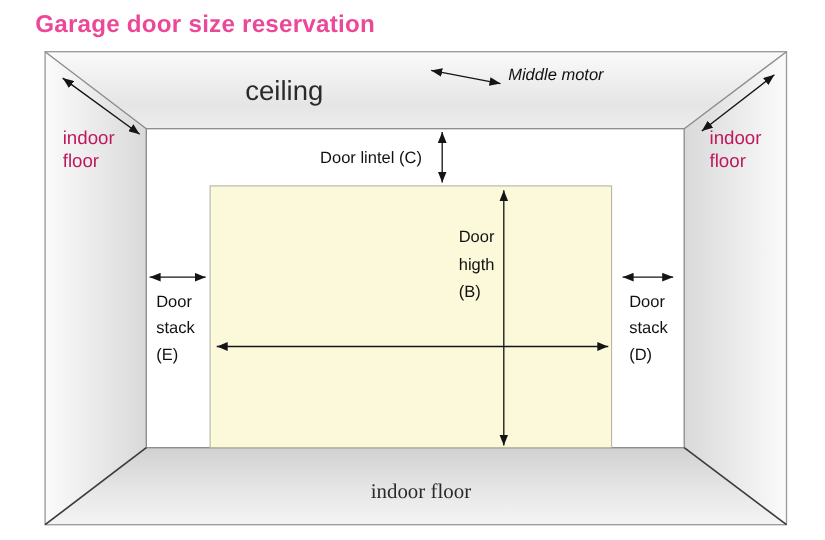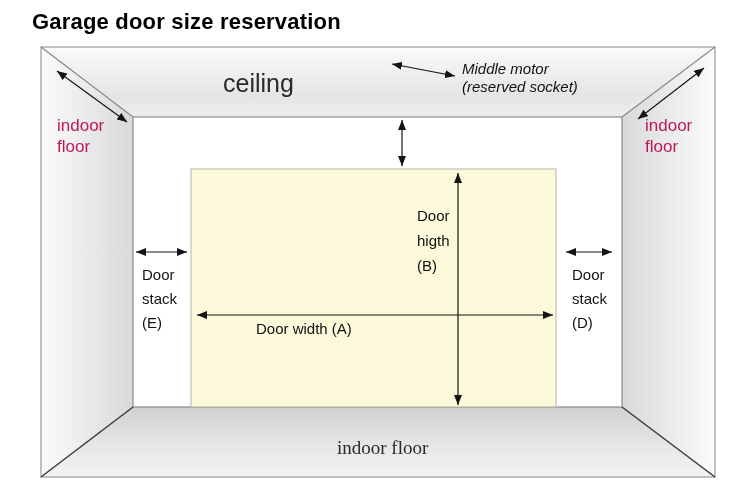--- a/index.html
+++ b/index.html
@@ -6,21 +6,21 @@
   .stage{
     position:relative;
     width:750px;height:491px;
     background:#ffffff;
     font-family:"Liberation Sans", sans-serif;
     color:#151515;
     overflow:hidden;
   }
   .title{
     position:absolute;left:32px;top:9px;
-    font-size:22px;font-weight:bold;color:#000000;
+    font-size:22px;font-weight:bold;color:#ec4899;
     margin:0;letter-spacing:0.2px;
   }
   .scene{position:absolute;left:0;top:0;}
   .lbl{position:absolute;white-space:nowrap;line-height:1.2;}
   .lbl-ceiling{left:223px;top:68px;font-size:25px;color:#2a2a2a;}
   .lbl-floor-bottom{left:337px;top:437px;font-size:19px;color:#2a2a2a;font-family:Liberation Serif, serif;}
   .lbl-corner{font-size:17px;line-height:21px;color:#be185d;}
   .lbl-corner-left{left:57px;top:115px;}
   .lbl-corner-right{left:645px;top:115px;}
   .lbl-motor{left:462px;top:60px;font-size:15px;line-height:18px;color:#111;font-style:italic;}
@@ -96,31 +96,30 @@
     <div>floor</div>
   </div>
 
   <div class="lbl lbl-corner lbl-corner-right">
     <div>indoor</div>
     <div>floor</div>
   </div>
 
   <div class="lbl lbl-motor">
     <div>Middle motor</div>
-    <div>(reserved socket)</div>
   </div>
 
+  <div class="lbl lbl-lintel">Door lintel (C)</div>
 
   <div class="lbl lbl-height">
     <div>Door</div>
     <div>higth</div>
     <div>(B)</div>
   </div>
 
-  <div class="lbl lbl-width">Door width (A)</div>
 
   <div class="lbl lbl-stack lbl-stack-left">
     <div>Door</div>
     <div>stack</div>
     <div>(E)</div>
   </div>
 
   <div class="lbl lbl-stack lbl-stack-right">
     <div>Door</div>
     <div>stack</div>

